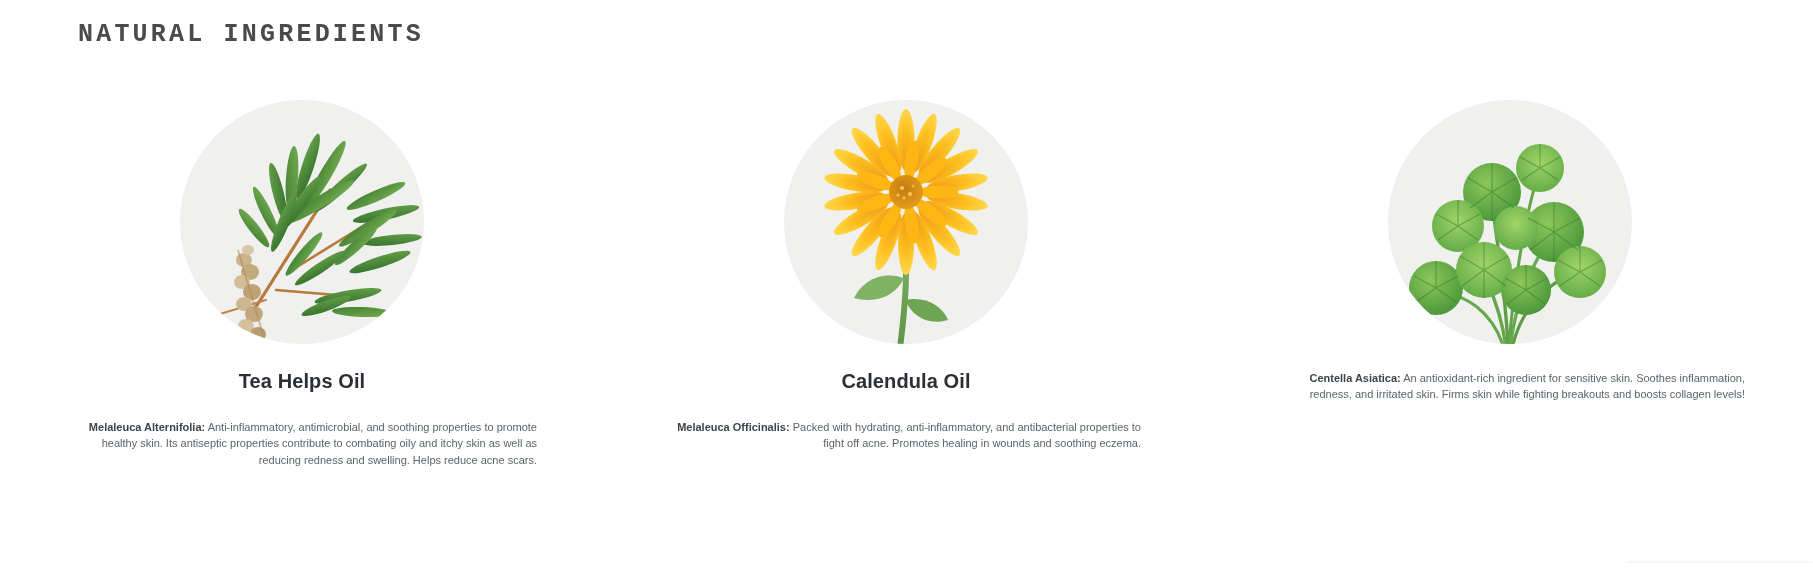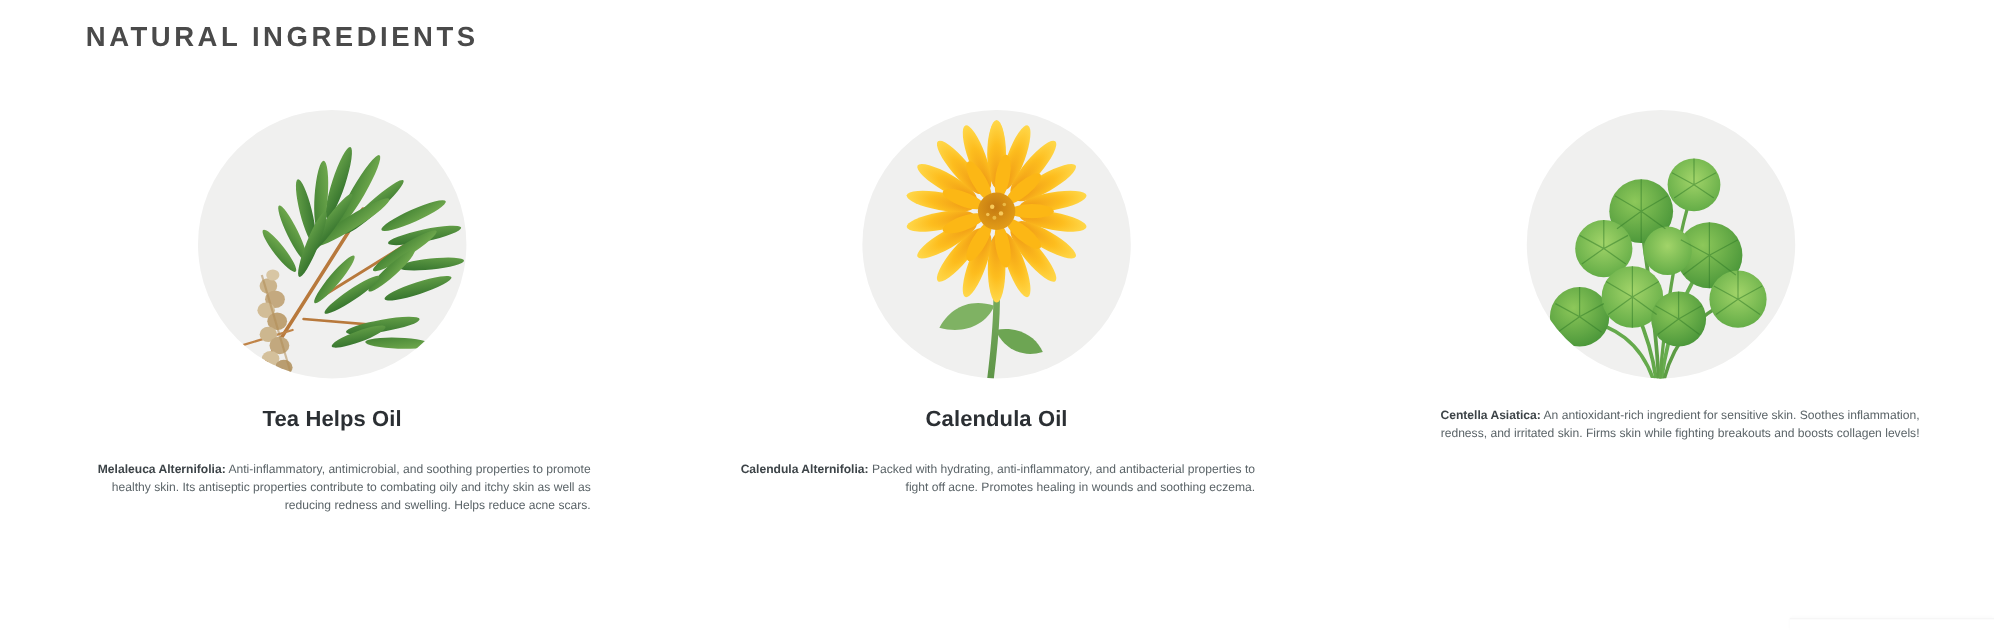--- a/index.html
+++ b/index.html
@@ -19,21 +19,21 @@
 
   
   .section-title {
     position: absolute;
     left: 78px;
     top: 20px;
     font-size: 25px;
     font-weight: 700;
     letter-spacing: 3.2px;
     color: #4a4a4a;
-    font-family: Liberation Sans, sans-serif;
+    font-family: Liberation Mono, monospace;
     text-transform: uppercase;
     white-space: nowrap;
   }
 
   
   .cards {
     position: absolute;
     left: 0;
     top: 100px;
     width: 1813px;
@@ -237,21 +237,21 @@
               <circle cx="4" cy="2" r="2" fill="#f7c95a"></circle>
               <circle cx="-2" cy="6" r="1.8" fill="#eab844"></circle>
               <circle cx="7" cy="-6" r="1.6" fill="#eab844"></circle>
               <circle cx="-8" cy="3" r="1.6" fill="#f2c254"></circle>
             </g>
           </g>
         </svg>
       </div>
       <div class="card-title">Calendula Oil</div>
       <div class="card-desc">
-        <b>Calendula Alternifolia:</b><span> Packed with hydrating, anti-inflammatory, and antibacterial properties to fight off acne. Promotes healing in wounds and soothing eczema.</span>
+        <b>Melaleuca Officinalis:</b><span> Packed with hydrating, anti-inflammatory, and antibacterial properties to fight off acne. Promotes healing in wounds and soothing eczema.</span>
       </div>
     </div>
 
     <div class="card">
       <div class="media">
         <svg width="244" height="244" viewBox="0 0 244 244">
           <defs>
             <clipPath id="c3">
                 <circle cx="122" cy="122" r="122"></circle>
               </clipPath>

